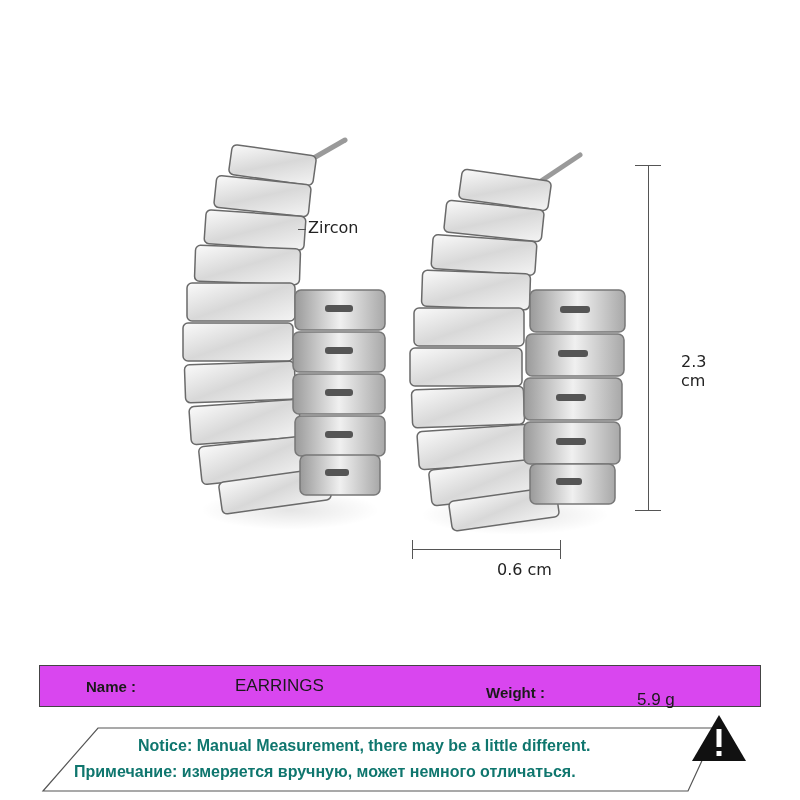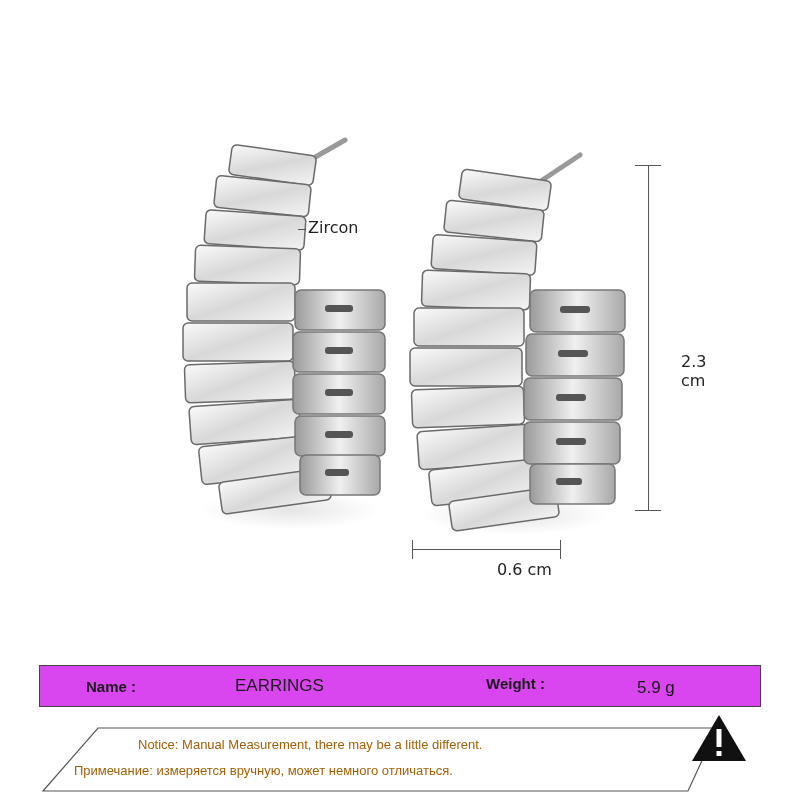--- a/index.html
+++ b/index.html
@@ -4,21 +4,21 @@
 <style>
   html,body{margin:0;padding:0;}
   body{width:800px;height:800px;background:#ffffff;position:relative;overflow:hidden;font-family:"DejaVu Sans",sans-serif;color:#1a1a1a;}
   .abs{position:absolute;}
   .shadow{position:absolute;border-radius:50%;background:radial-gradient(ellipse at center, rgba(0,0,0,0.10), rgba(0,0,0,0) 70%);}
   .label{font-family:"DejaVu Sans",sans-serif;font-size:15px;color:#222;}
   .dim-line{position:absolute;background:#555;}
   .info-box{position:absolute;left:39px;top:665px;width:722px;height:42px;border:1.5px solid #444;box-sizing:border-box;background:#d946ef;}
   .info-box .k{position:absolute;top:12px;font-weight:bold;font-size:15px;font-family:"Liberation Sans",sans-serif;}
   .info-box .v{position:absolute;top:10px;font-size:17px;font-family:"Liberation Sans",sans-serif;text-align:right;}
-  .notice{position:absolute;font-family:"Liberation Sans",sans-serif;font-size:13px;color:#a16207;white-space:nowrap;}
+  .notice{position:absolute;font-family:"Liberation Sans",sans-serif;font-size:16px;color:#0f766e;white-space:nowrap;font-weight:bold;}
 </style>
 </head>
 <body>
 
 <div class="abs" style="left:0;top:0;width:700px;height:640px;">
 
   <div class="shadow" style="left:200px;top:490px;width:180px;height:40px;"></div>
   <div class="shadow" style="left:420px;top:495px;width:190px;height:40px;"></div>
 
   <svg class="abs" style="left:175px;top:135px;" width="230" height="390" viewBox="0 0 230 390">
@@ -106,22 +106,22 @@
 
   <div class="dim-line" style="left:412px;top:549px;width:149px;height:1px;"></div>
   <div class="dim-line" style="left:412px;top:540px;width:1px;height:19px;"></div>
   <div class="dim-line" style="left:560px;top:540px;width:1px;height:19px;"></div>
   <div class="abs label" style="left:461px;top:560px;font-size:16px;margin-left:36px;">0.6 cm</div>
 </div>
 
 <div class="info-box">
   <span class="k" style="left:46px;">Name :</span>
   <span class="v" style="left:195px;">EARRINGS</span>
-  <span class="k" style="left:446px;top:9px;">Weight :</span>
-  <span class="v" style="left:597px;top:12px;">5.9 g</span>
+  <span class="k" style="left:446px;top:18px;">Weight :</span>
+  <span class="v" style="left:597px;top:24px;">5.9 g</span>
 </div>
 
 <svg class="abs" style="left:40px;top:725px;" width="680" height="70" viewBox="0 0 680 70">
   <polygon points="58,3 677,3 648,66 3,66" fill="#fff" stroke="#555" stroke-width="1.2"></polygon>
 </svg>
 <div class="notice" style="left:138px;top:737px;">Notice: Manual Measurement, there may be a little different.</div>
 <div class="notice" style="left:74px;top:763px;">Примечание: измеряется вручную, может немного отличаться.</div>
 
 <svg class="abs" style="left:690px;top:713px;" width="58" height="50" viewBox="0 0 58 50">
   <polygon points="29,2 56,48 2,48" fill="#111"></polygon>

